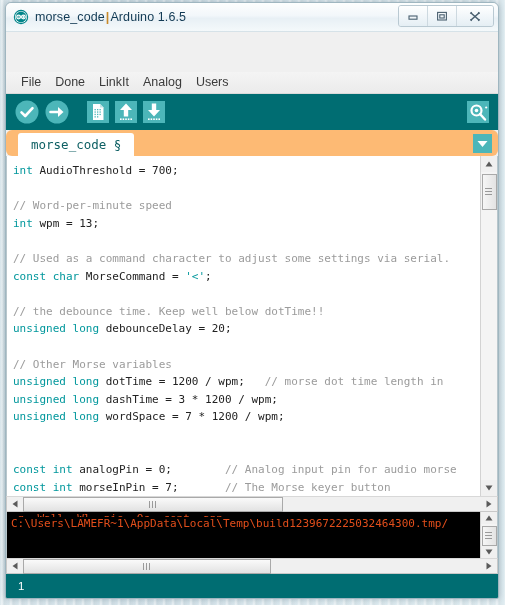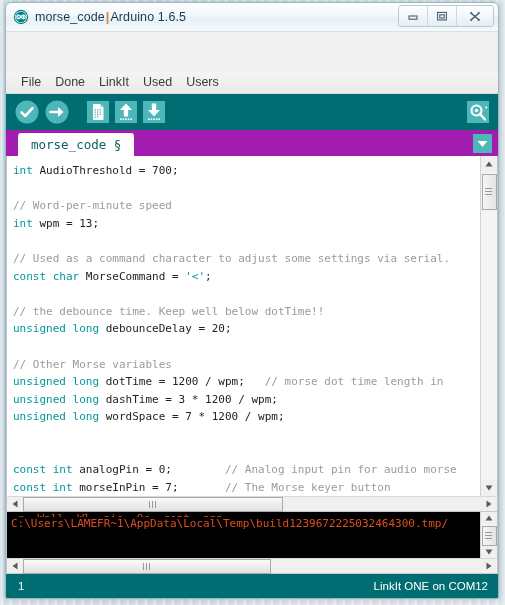--- a/index.html
+++ b/index.html
@@ -104,24 +104,25 @@
     align-items: center;
     padding-left: 8px;
     position: relative;
   }
   .tbtn { margin-right: 4px; display:flex; align-items:center; }
   .tbtn.gap { margin-left: 12px; }
   #serialbtn { position: absolute; right: 8px; top: 6px; }
   
   #tabstrip {
     height: 26px;
-    background: #a21caf;
+    background: #fdba74;
     position: relative;
     display: flex;
     align-items: flex-end;
+    border-radius: 6px;
   }
   #tab {
     margin-left: 12px;
     background: #ffffff;
     border-radius: 3px 3px 0 0;
     padding: 4px 13px 4px 13px;
     font-size: 12.5px;
     color: #0d5f63;
     font-family: "DejaVu Sans Mono", monospace;
     line-height: 15px;
@@ -290,21 +291,21 @@
             <path d="M3.2 3.6 L4.8 2.2 M11.2 2.2 L12.8 3.6 M3.2 9.4 L4.8 10.8 M11.2 10.8 L12.8 9.4" stroke="#4a6070" stroke-width="1.3" fill="none"></path>
           </svg>
         </div>
       </div>
     </div>
 
     <div id="menubar">
       <span class="menuitem">File</span>
       <span class="menuitem">Done</span>
       <span class="menuitem">LinkIt</span>
-      <span class="menuitem">Used</span>
+      <span class="menuitem">Analog</span>
       <span class="menuitem">Users</span>
     </div>
 
     <div id="toolbar">
       <span class="tbtn">
         <svg width="26" height="26" viewBox="0 0 26 26">
           <circle cx="13" cy="13" r="11.5" fill="#4cb6b9"></circle>
           <path d="M7.5 13.4 L11.2 17 L18.5 9.2" stroke="#ffffff" stroke-width="2.6" fill="none" stroke-linecap="round" stroke-linejoin="round"></path>
         </svg>
       </span>
@@ -451,17 +452,16 @@
       <div style="flex:1 1 auto;"></div>
       <div class="hs-arrow">
         <svg width="6" height="8" viewBox="0 0 6 8">
             <path d="M0.5 0.5 L0.5 7.5 L5.5 4 Z" fill="#5a5a5a"></path>
           </svg>
       </div>
     </div>
 
     <div id="statusbar">
       <span>1</span>
-      <span id="boardinfo">LinkIt ONE on COM12</span>
     </div>
 
   </div>
 </div>
 
 </body></html>

